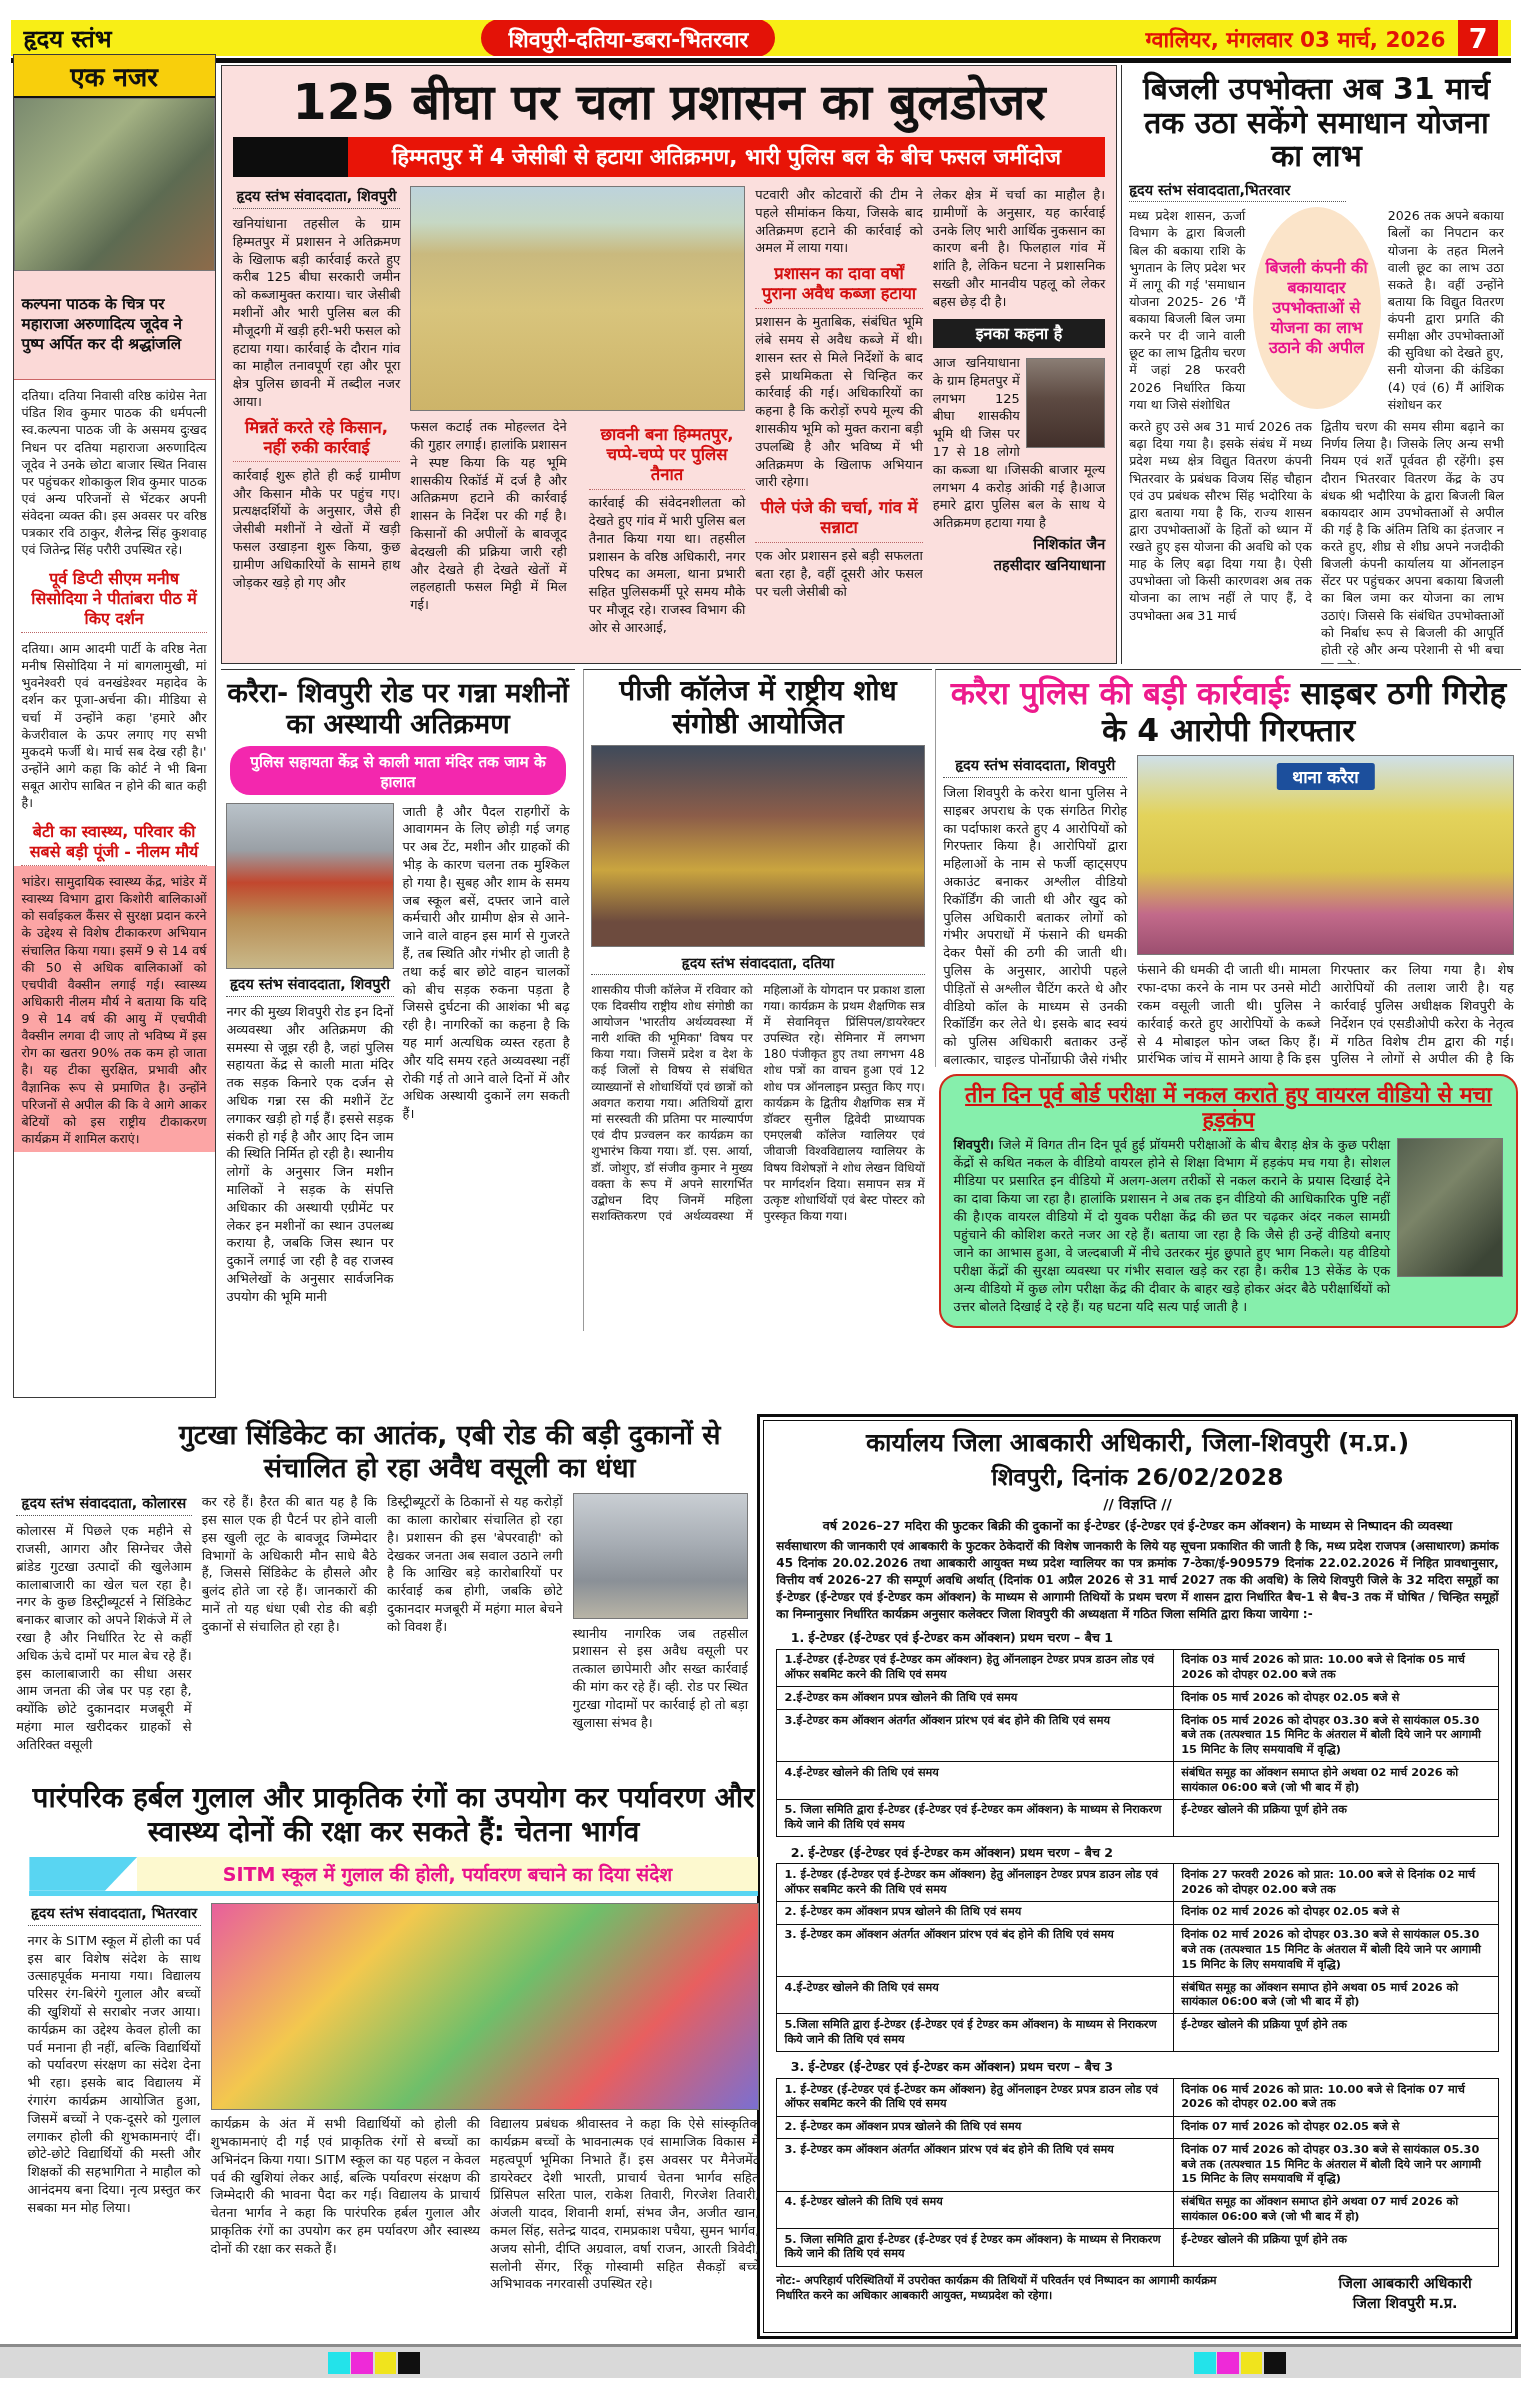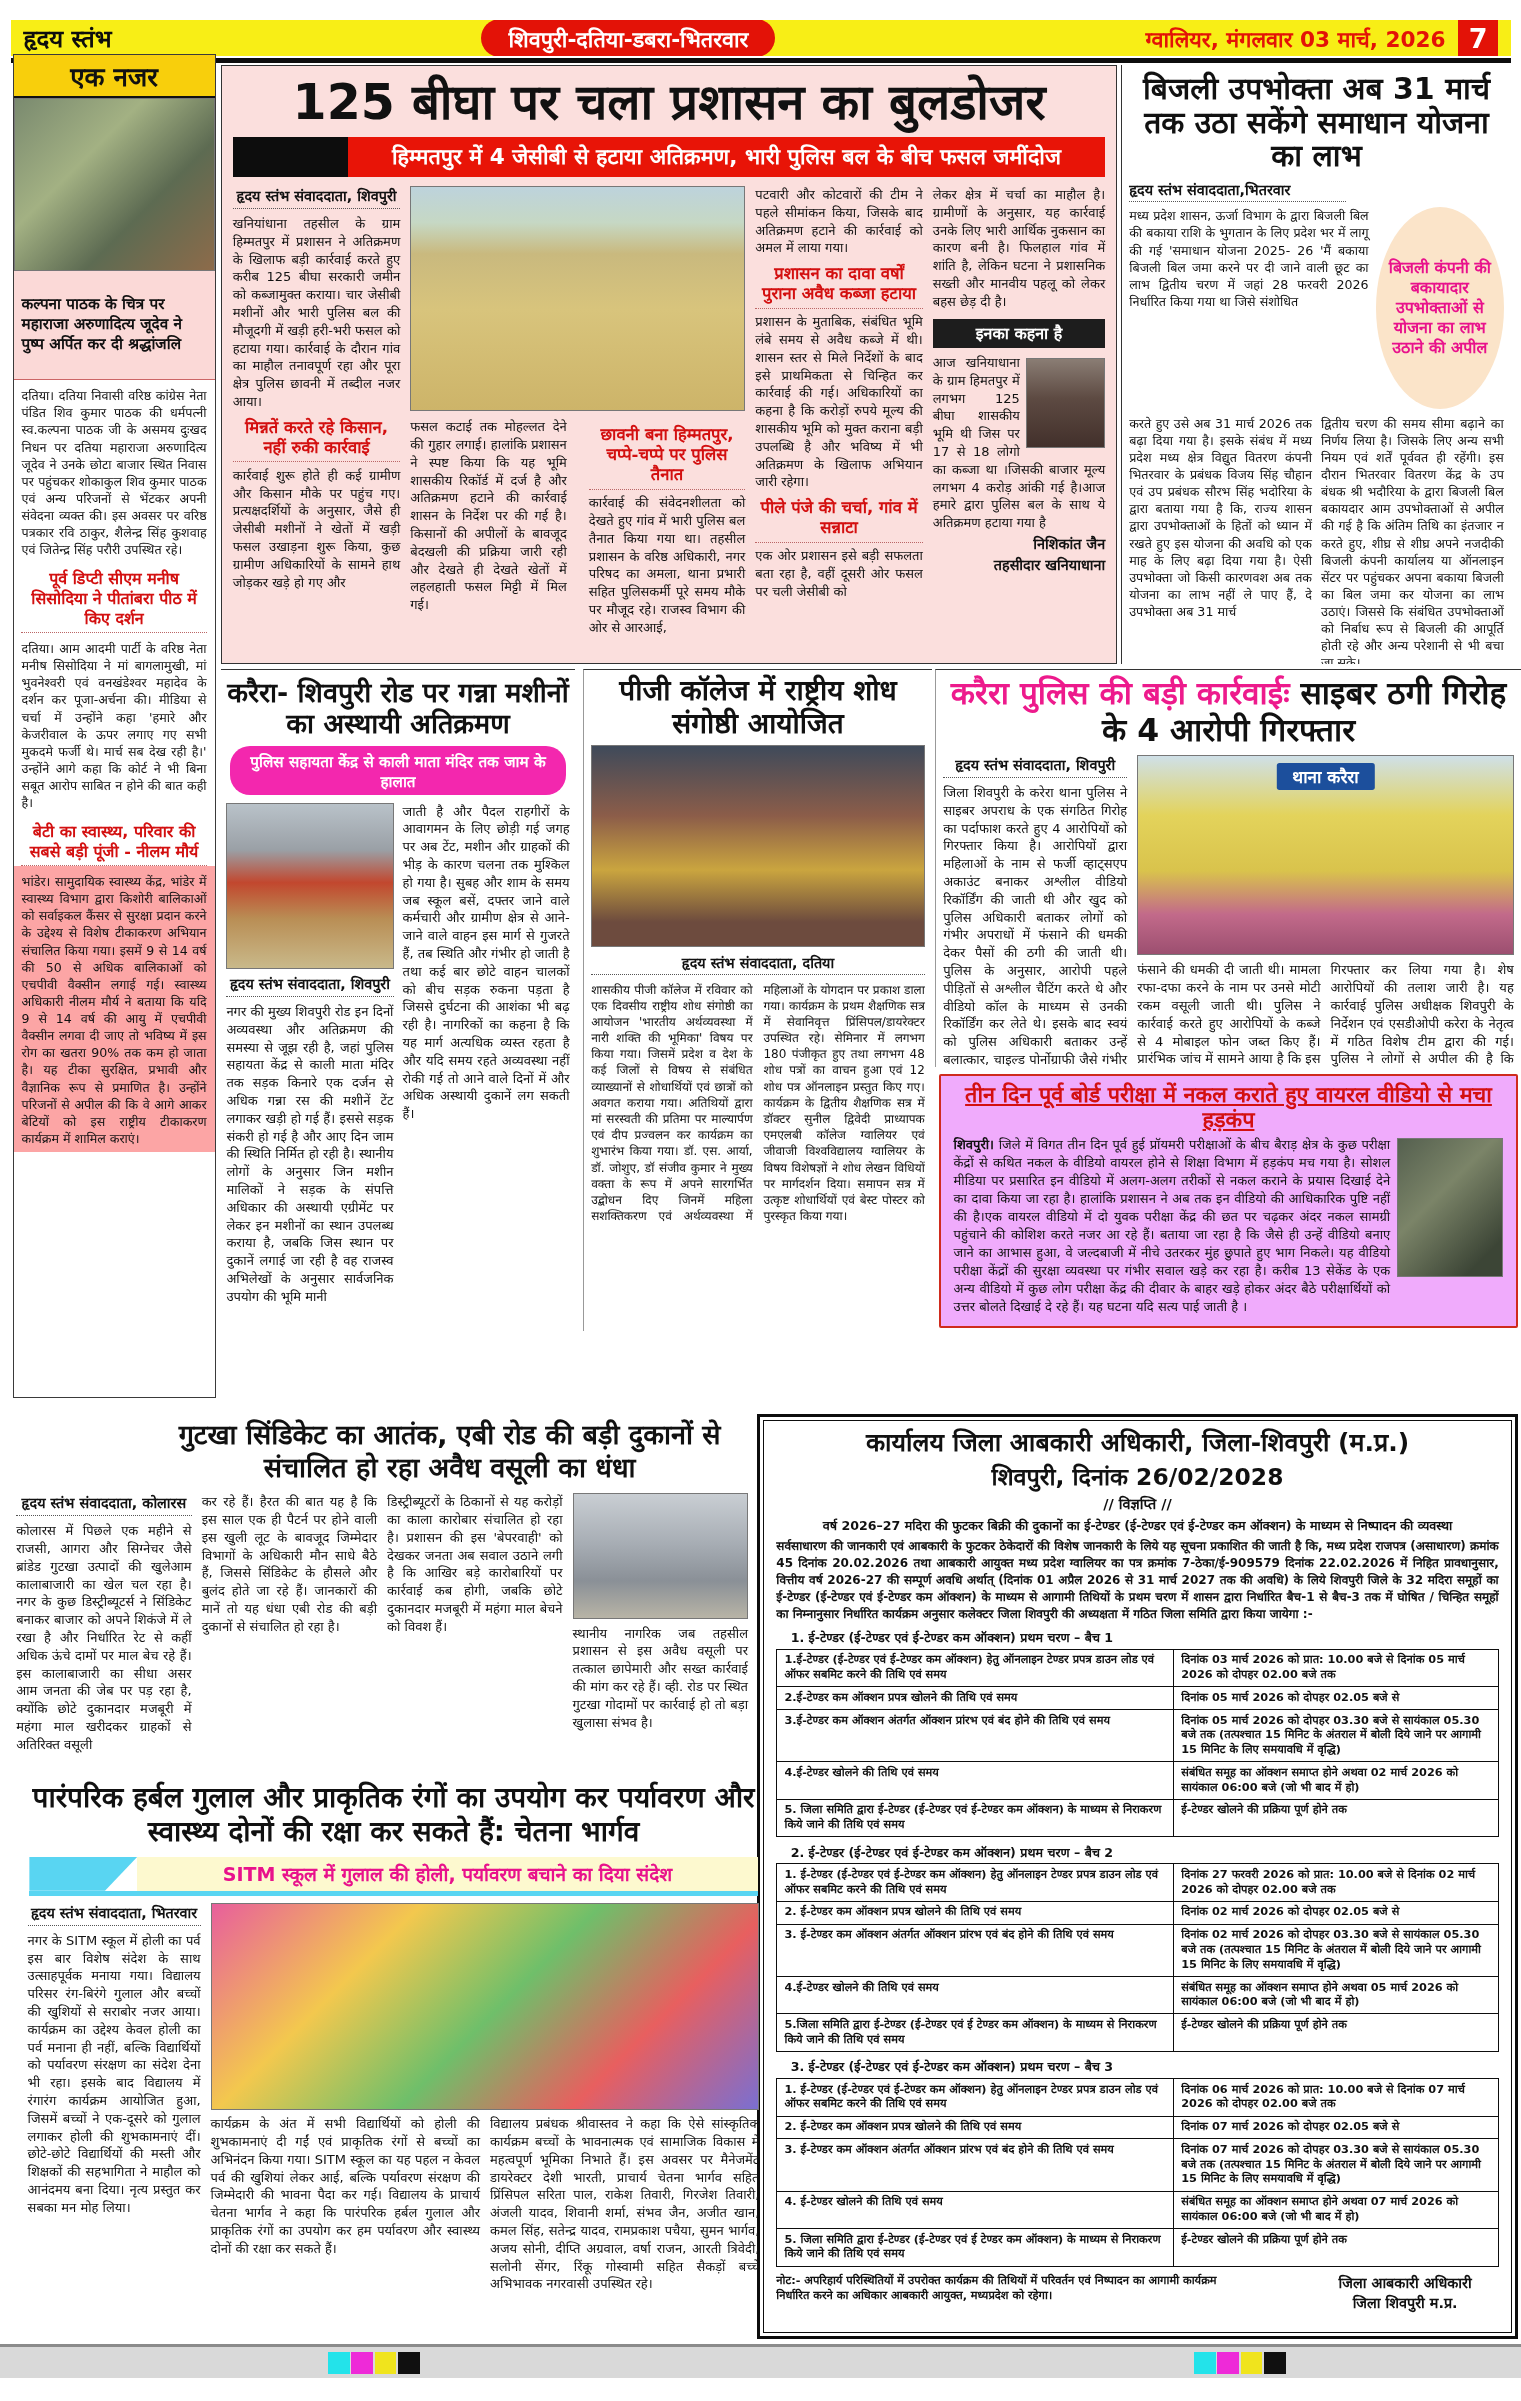--- a/index.html
+++ b/index.html
@@ -101,22 +101,22 @@
   .cy-accent{color:#ed1a8c;}
   .cy-body{display:flex;gap:10px;}
   .cy-c1{width:184px;}
   .cy-right{flex:1;}
   .cy-photo{height:200px;margin-bottom:6.3px;background:linear-gradient(180deg,#cfe0e8 0%,#e3d35b 30%,#d9c34c 58%,#c26a8a 80%,#9c4f70 100%);}
   .cy-sign{position:absolute;top:7.2px;left:50%;transform:translateX(-50%);background:#1c4f9c;color:#fff;
            font-weight:bold;font-size:17px;padding:1.8px 16px;border-radius:2.7px;}
   .cy-cols{display:flex;gap:10px;}
   .cy-cols>div{flex:1;}
 
-  .viral{left:939px;top:1074px;width:579px;height:254px;background:#f0abfc;border:2.7px solid #cf2b1d;
-         border-radius:2px;padding:7.2px 12.6px;}
+  .viral{left:939px;top:1074px;width:579px;height:254px;background:#86efac;border:2.7px solid #cf2b1d;
+         border-radius:18px;padding:7.2px 12.6px;}
   .vr-head{color:#d31010;font-weight:bold;font-size:21.6px;text-align:center;text-decoration:underline;
            line-height:1.15;margin-bottom:3.6px;}
   .vr-photo{float:right;width:106px;height:139px;margin:1.8px 0 3.6px 7.2px;}
   .vr-body{font-size:13px;line-height:1.38;text-align:justify;}
   .vr-lead{font-weight:bold;}
 
   
   .gutkha{left:12.6px;top:1414px;width:739px;height:356px;padding:1.8px 3.6px;}
   .gk-head{font-size:27px;font-weight:bold;text-align:center;line-height:1.2;margin-left:135px;padding:3.6px 0 5.4px;}
   .gk-body{display:flex;gap:10px;margin-top:3.6px;}
@@ -230,20 +230,21 @@
       </div>
     </div>
   </div>
 
   <div class="abs power block">
     <div class="pw-head">बिजली उपभोक्ता अब 31 मार्च तक उठा सकेंगे समाधान योजना का लाभ</div>
     <div class="pw-byline">हृदय स्तंभ संवाददाता,भितरवार</div>
     <div class="pw-top">
       <div class="t">मध्य प्रदेश शासन, ऊर्जा विभाग के द्वारा बिजली बिल की बकाया राशि के भुगतान के लिए प्रदेश भर में लागू की गई 'समाधान योजना 2025- 26 'मैं बकाया बिजली बिल जमा करने पर दी जाने वाली छूट का लाभ द्वितीय चरण में जहां 28 फरवरी 2026 निर्धारित किया गया था जिसे संशोधित</div>
       <div class="pw-oval">बिजली कंपनी की बकायादार उपभोक्ताओं से योजना का लाभ उठाने की अपील</div>
+      <div class="t">2026 तक अपने बकाया बिलों का निपटान कर योजना के तहत मिलने वाली छूट का लाभ उठा सकते है। वहीं उन्होंने बताया कि विद्युत वितरण कंपनी द्वारा प्रगति की समीक्षा और उपभोक्ताओं की सुविधा को देखते हुए, सनी योजना की कंडिका (4) एवं (6) मैं आंशिक संशोधन कर</div>
     </div>
     <div class="pw-bottom">
       <div>करते हुए उसे अब 31 मार्च 2026 तक बढ़ा दिया गया है। इसके संबंध में मध्य प्रदेश मध्य क्षेत्र विद्युत वितरण कंपनी भितरवार के प्रबंधक विजय सिंह चौहान एवं उप प्रबंधक सौरभ सिंह भदोरिया के द्वारा बताया गया है कि, राज्य शासन द्वारा उपभोक्ताओं के हितों को ध्यान में रखते हुए इस योजना की अवधि को एक माह के लिए बढ़ा दिया गया है। ऐसी उपभोक्ता जो किसी कारणवश अब तक योजना का लाभ नहीं ले पाए हैं, दे उपभोक्ता अब 31 मार्च</div>
       <div>द्वितीय चरण की समय सीमा बढ़ाने का निर्णय लिया है। जिसके लिए अन्य सभी नियम एवं शर्तें पूर्ववत ही रहेंगी। इस दौरान भितरवार वितरण केंद्र के उप बंधक श्री भदौरिया के द्वारा बिजली बिल बकायदार आम उपभोक्ताओं से अपील की गई है कि अंतिम तिथि का इंतजार न करते हुए, शीघ्र से शीघ्र अपने नजदीकी बिजली कंपनी कार्यालय या ऑनलाइन सेंटर पर पहुंचकर अपना बकाया बिजली का बिल जमा कर योजना का लाभ उठाएं। जिससे कि संबंधित उपभोक्ताओं को निर्बाध रूप से बिजली की आपूर्ति होती रहे और अन्य परेशानी से भी बचा जा सके।</div>
     </div>
   </div>
 
   <div class="abs cane block">
     <div class="cn-head">करैरा- शिवपुरी रोड पर गन्ना मशीनों का अस्थायी अतिक्रमण</div>
     <div class="cn-pill">पुलिस सहायता केंद्र से काली माता मंदिर तक जाम के हालात</div>

